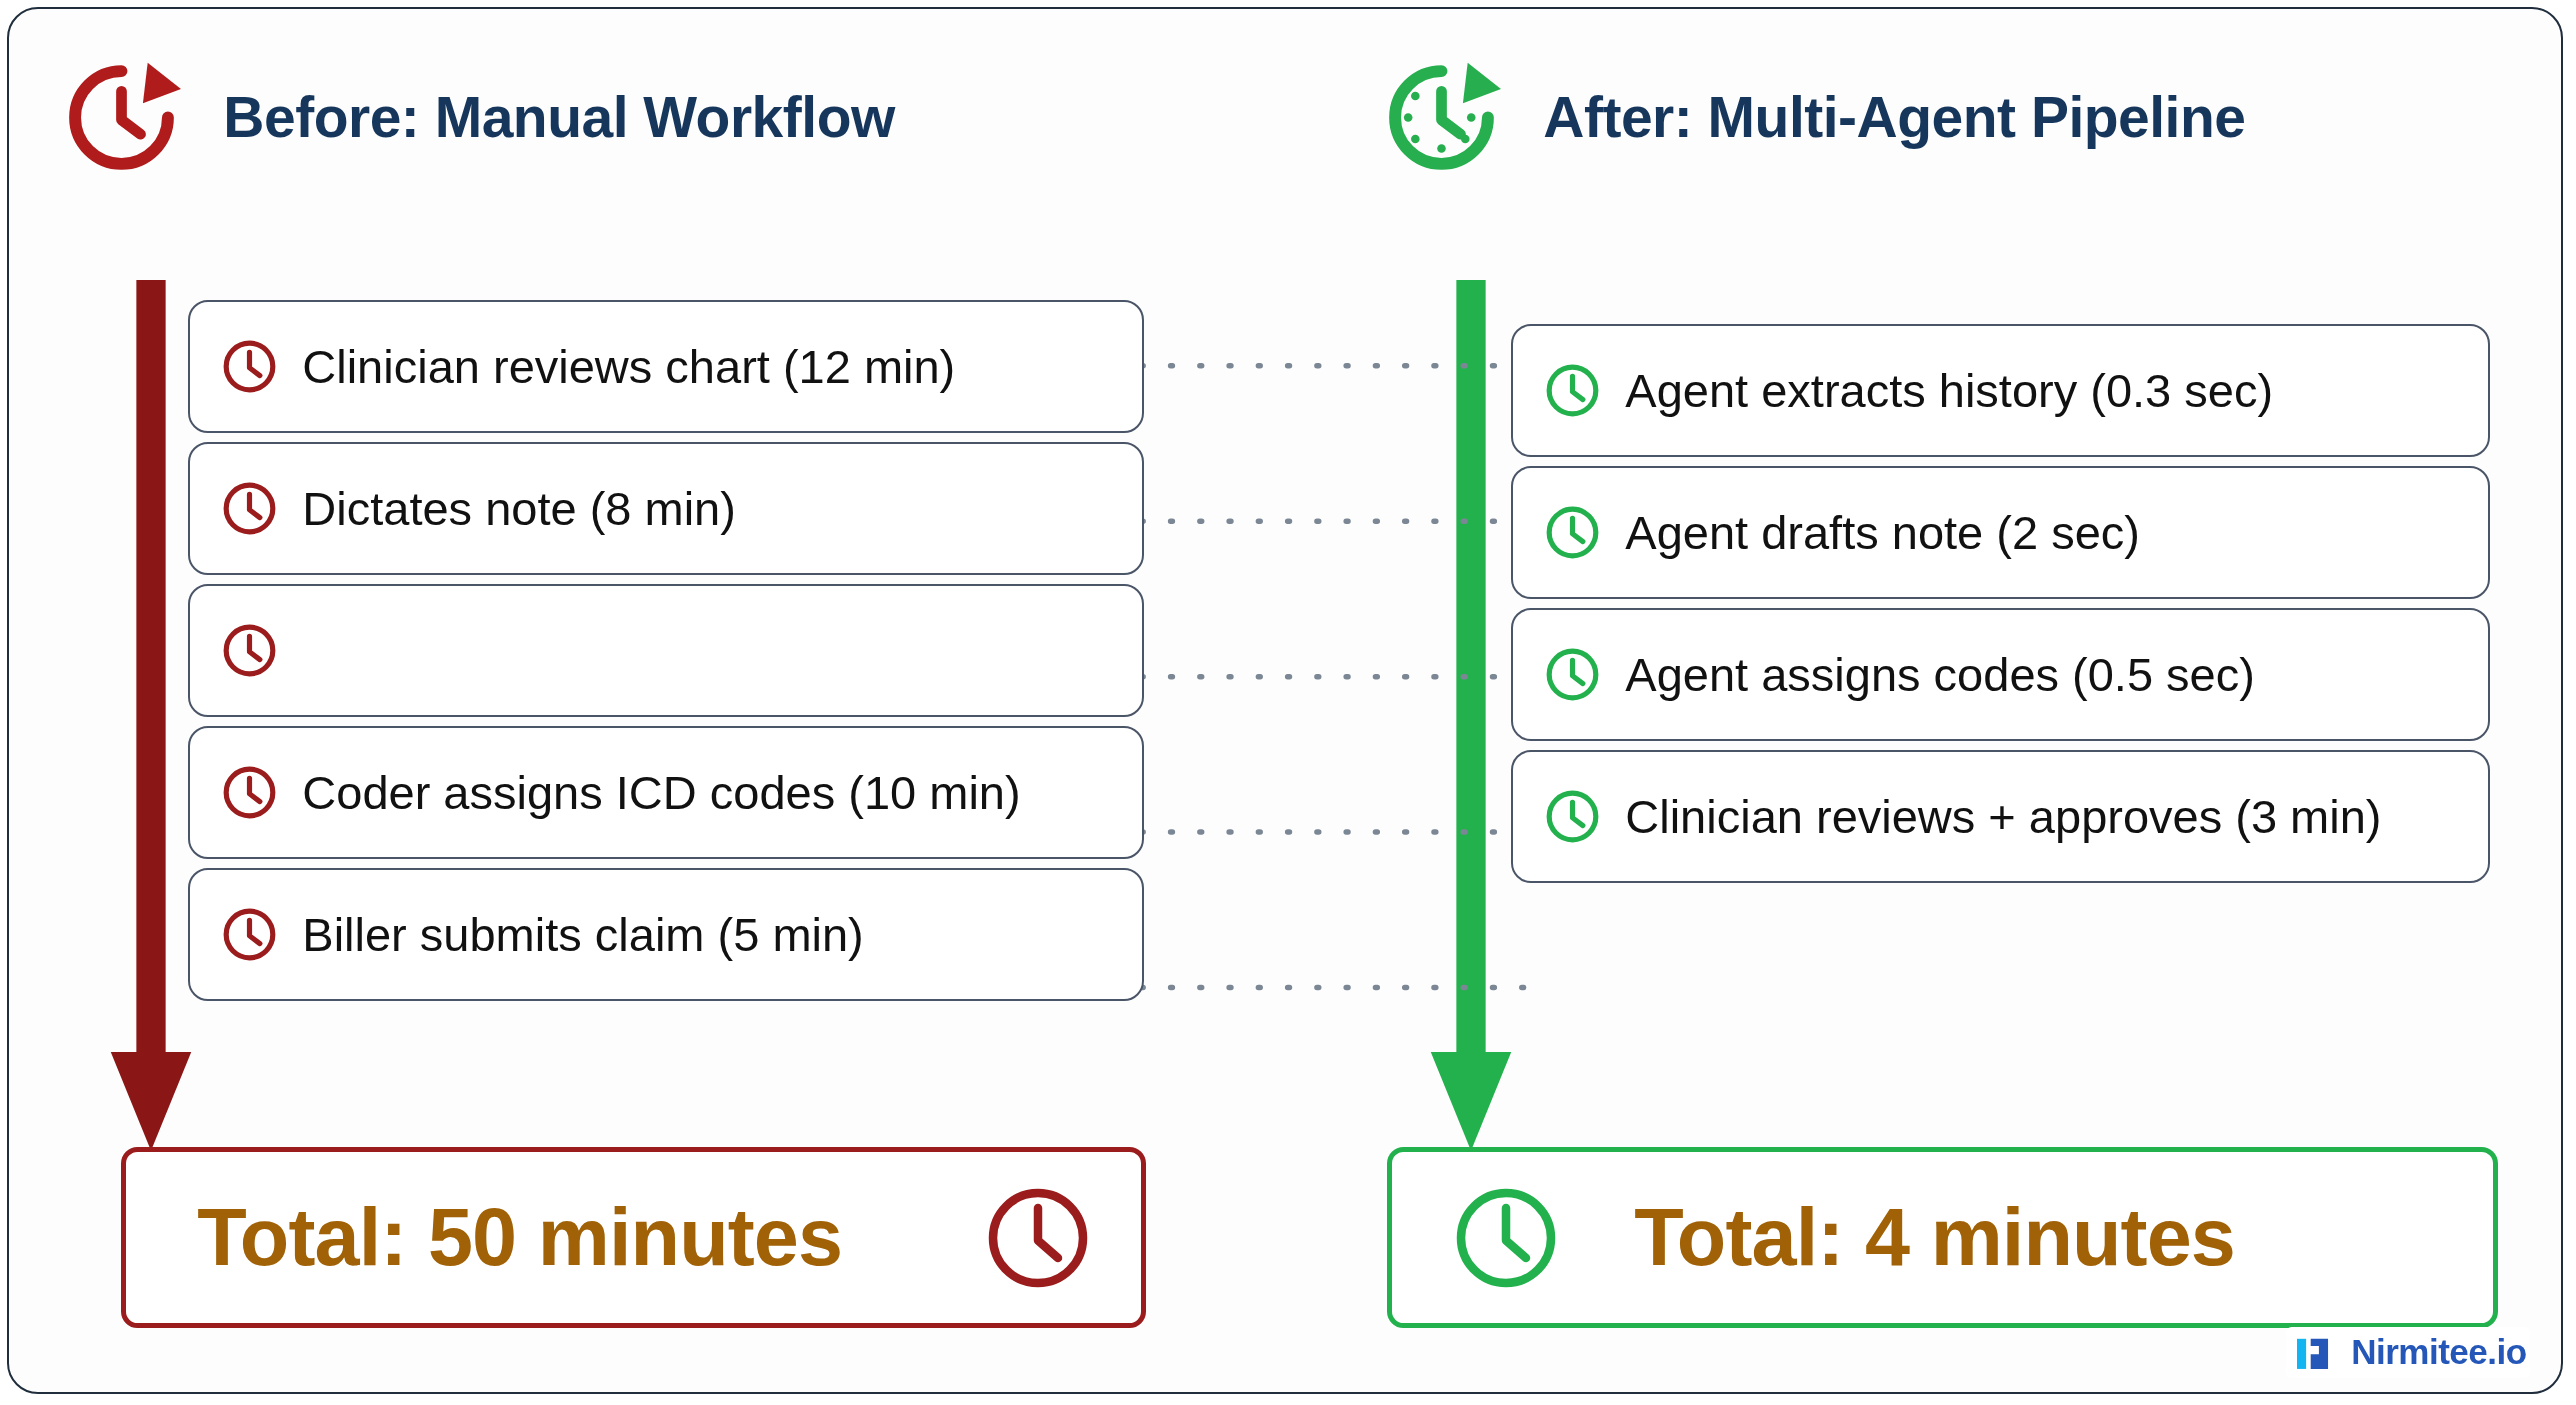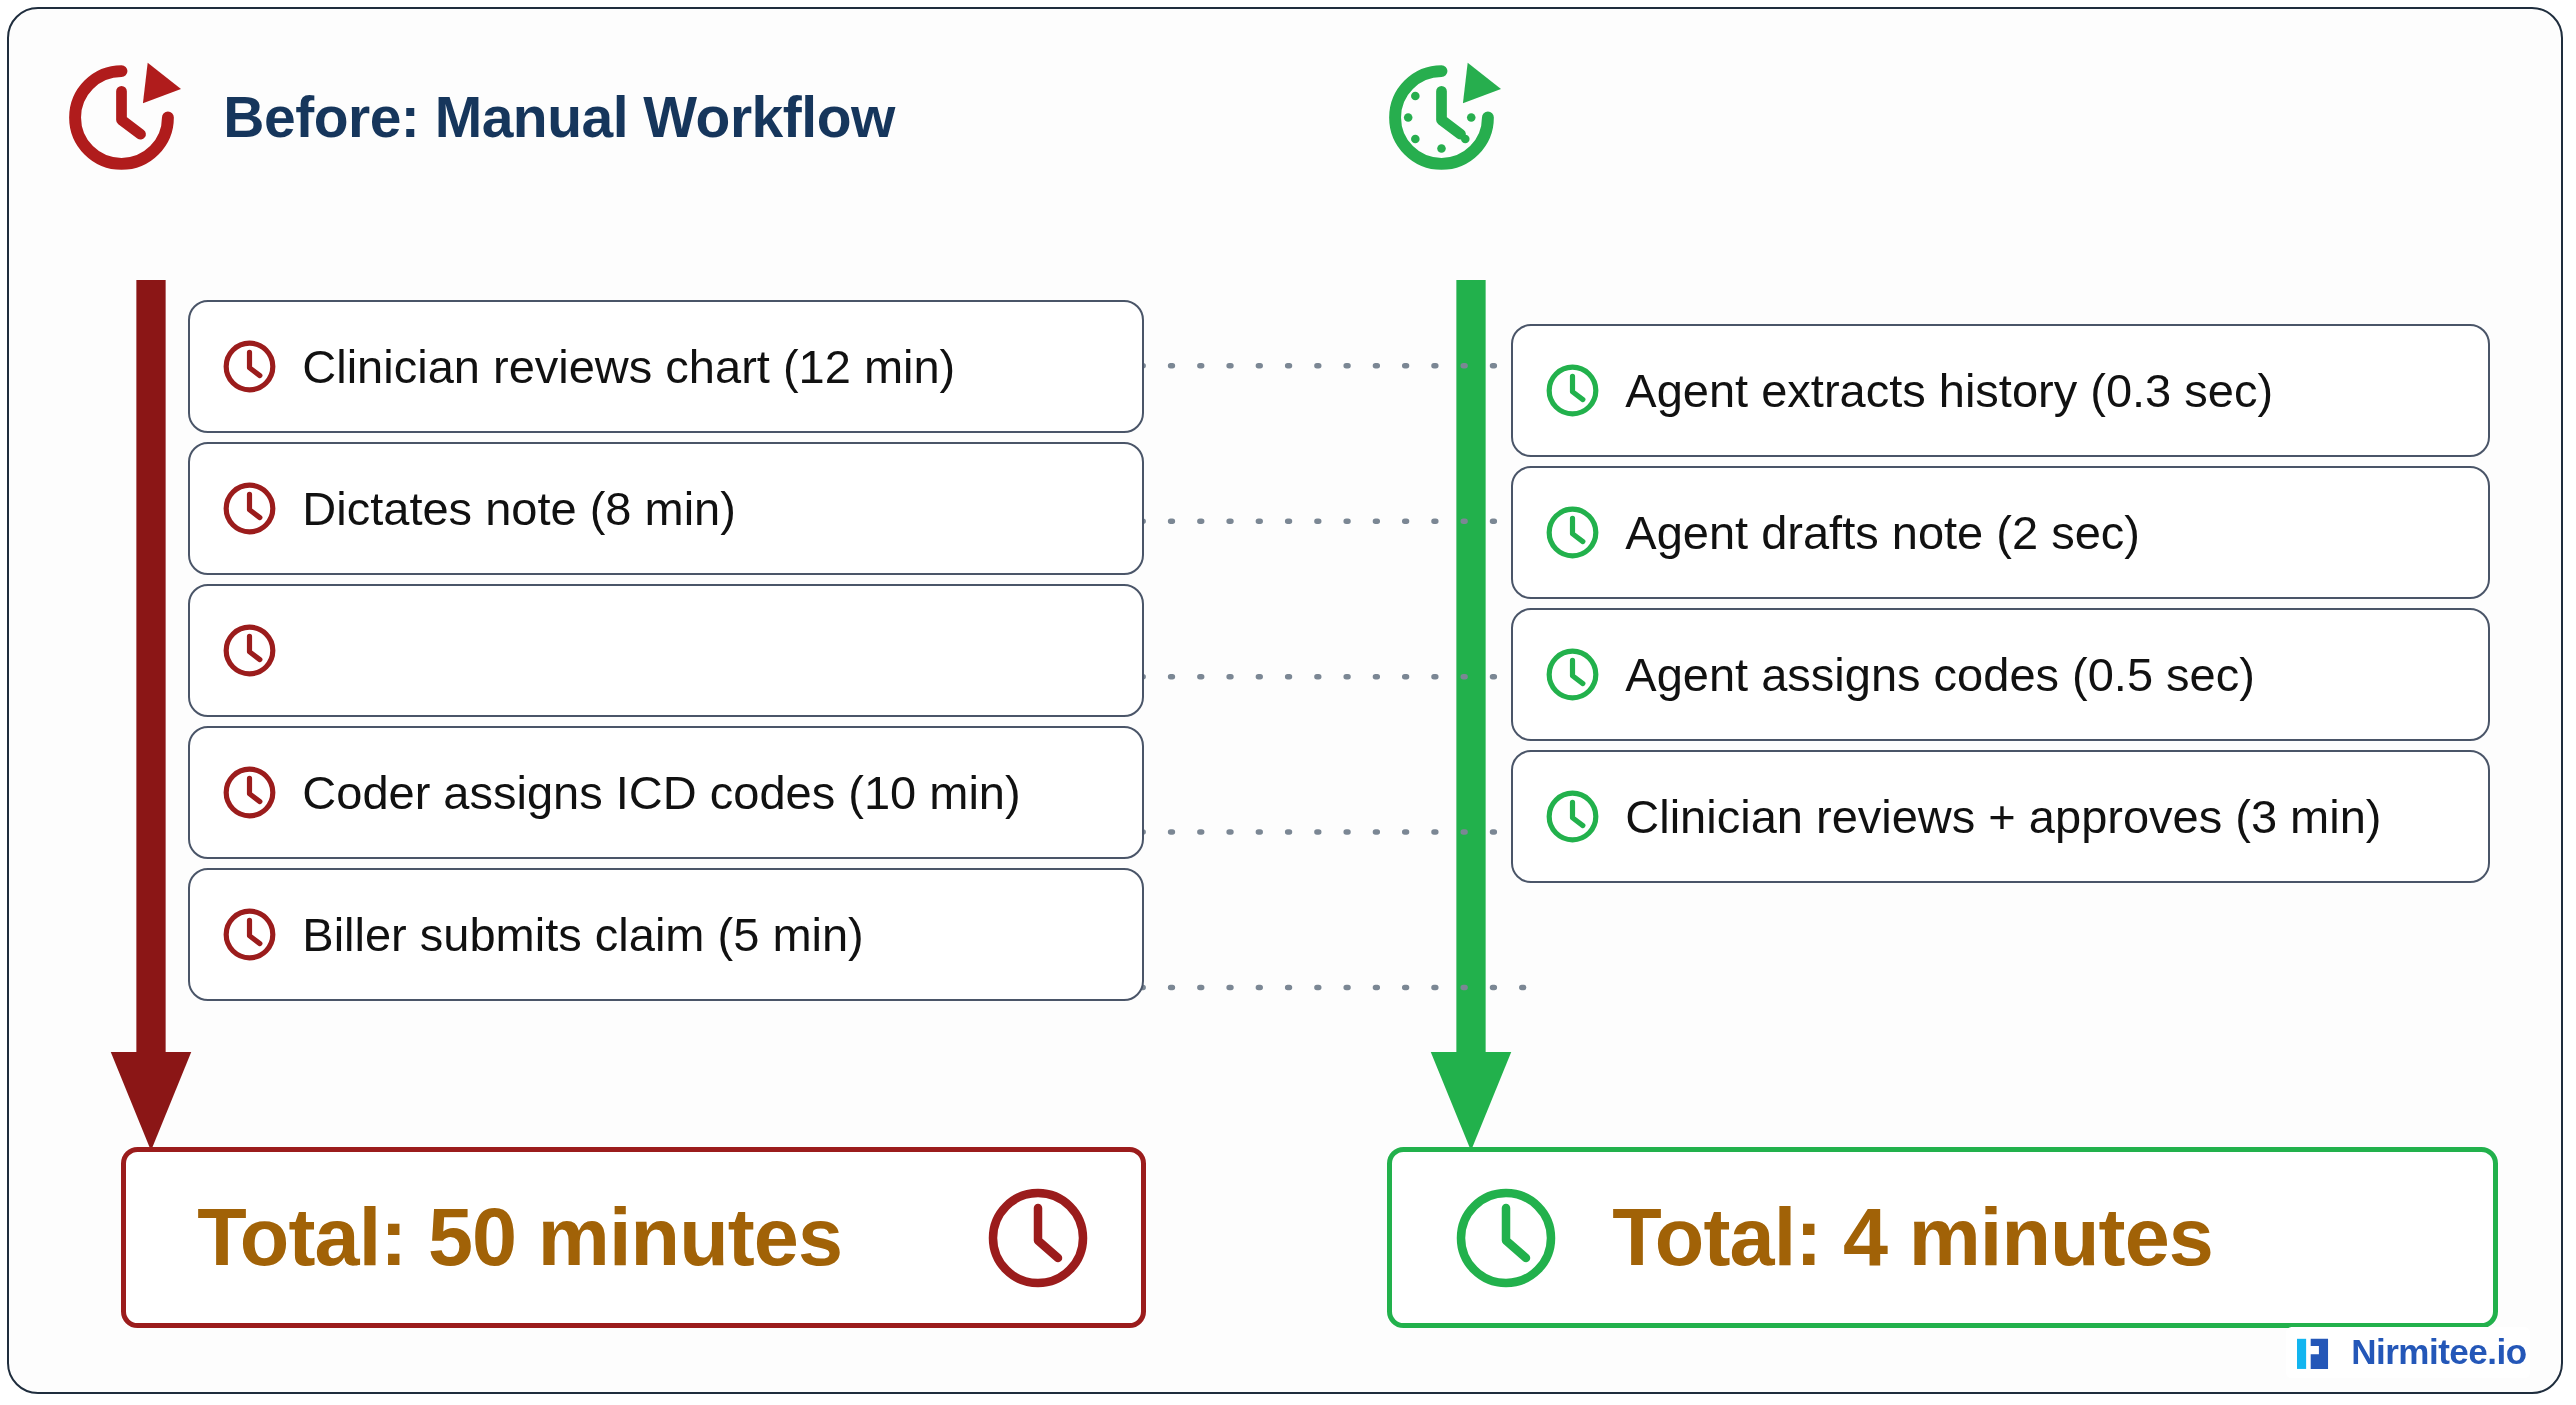--- a/index.html
+++ b/index.html
@@ -130,21 +130,21 @@
     border: 5.5px solid #9b1c1c;
     justify-content: space-between;
     padding: 0 48px 0 71px;
   }
   #total-after {
     left: 1378px;
     top: 1138px;
     width: 1111px;
     border: 5.5px solid #22b14c;
     justify-content: flex-start;
-    gap: 51px;
+    gap: 73px;
     padding: 0 48px 0 59px;
   }
   .total-text {
     font-size: 81px;
     font-weight: bold;
     color: #a16207;
     white-space: nowrap;
     letter-spacing: -0.9px;
   }
   .total-icon { width: 110px; height: 110px; flex: 0 0 auto; display: block; }
@@ -254,20 +254,21 @@
         <path d="M50 28 L50 52 L66 64" fill="none" stroke="#27ae4e" stroke-width="9" stroke-linecap="round" stroke-linejoin="round"></path>
         <g fill="#27ae4e">
           <circle cx="28" cy="32" r="3.6"></circle>
           <circle cx="22" cy="50" r="3.6"></circle>
           <circle cx="28" cy="68" r="3.6"></circle>
           <circle cx="50" cy="76" r="3.6"></circle>
           <circle cx="70" cy="68" r="3.6"></circle>
           <circle cx="75" cy="50" r="3.6"></circle>
         </g>
       </svg>
+      <div class="col-title">After: Multi-Agent Pipeline</div>
     </div>
 
     <svg class="flow-arrow" viewBox="0 0 120 960" xmlns="http://www.w3.org/2000/svg">
       <rect x="44" y="0" width="32" height="852" fill="#22b14c"></rect>
       <polygon points="16,844 104,844 60,952" fill="#22b14c"></polygon>
     </svg>
 
     <div class="steps">
 
       <div class="step-box">

